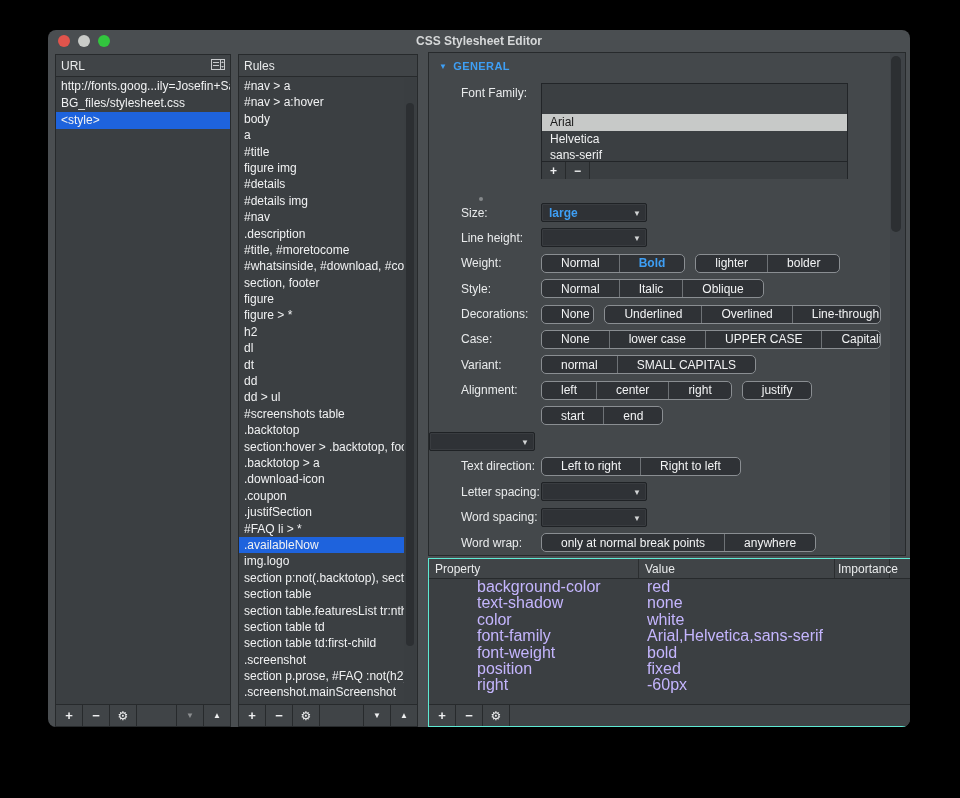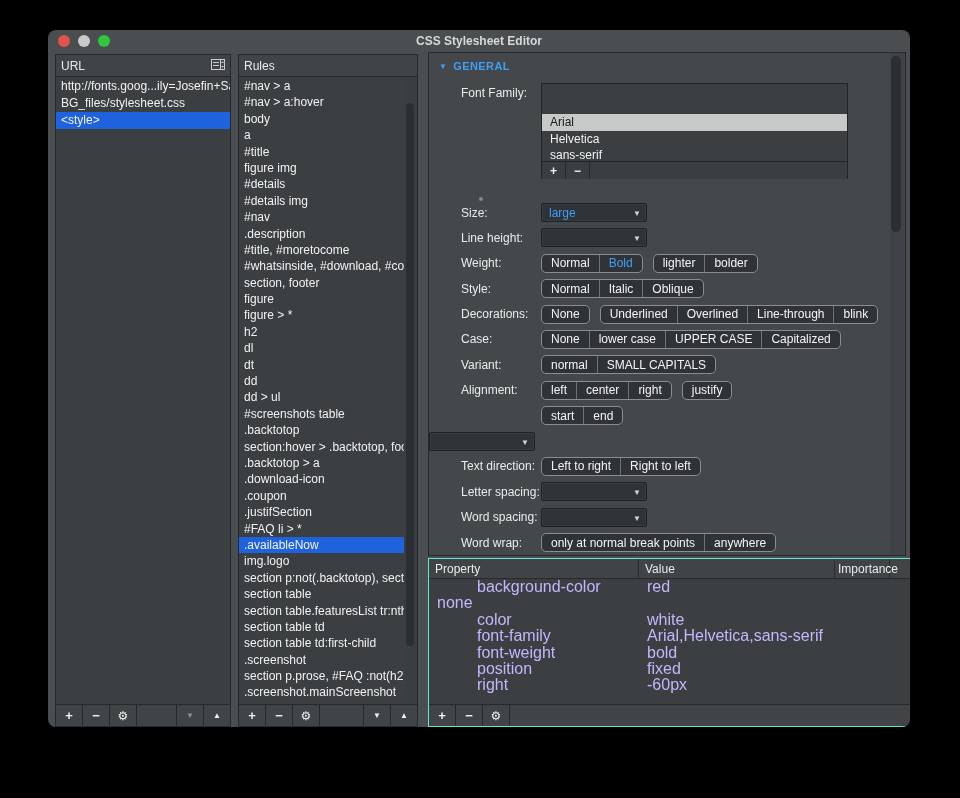--- a/index.html
+++ b/index.html
@@ -59,25 +59,25 @@
   .fontlist-toolbar .tb-btn { width:24px; height:100%; font-size:12px; }
 
   .fields { position:absolute; left:0; top:150px; right:14px; }
   .frow { display:flex; align-items:center; height:19px; margin-bottom:6.4px; }
   .frow .lbl { width:112px; padding-left:32px; color:#e9ebec; font-size:12px; flex:none; }
   .dropdown { position:relative; width:106px; height:19px; background:#2f3236;
     border:1px solid #1f2225; border-radius:2px; box-shadow:inset 0 0 0 1px rgba(255,255,255,.05);
     display:flex; align-items:center; padding:0 18px 0 7px; }
   .dropdown .val { font-size:12px; color:#f1f2f3; white-space:nowrap; overflow:hidden; }
   .dropdown .arr { position:absolute; right:5px; top:5px; font-size:8px; color:#d2d4d5; }
-  .accent { color:#3e9ff5 !important; }
+  .accent { color:#3e9ff5 !important;font-weight:bold; }
 
   .seggroup { display:inline-flex; height:19px; background:#2f3236;
     border:1px solid #8a8e92; border-radius:5px; overflow:hidden; margin-right:10px; }
-  .seg { padding:0 9px; font-size:12px; color:#f3f4f5; display:flex; align-items:center; white-space:nowrap; }
+  .seg { padding:0 19px; font-size:12px; color:#f3f4f5; display:flex; align-items:center; white-space:nowrap; }
   .seg + .seg { border-left:1px solid #6e7276; }
 
   .grip { position:absolute; left:50%; bottom:526px; width:4px; height:4px; border-radius:50%; background:#85888b; }
 
   
   .proppanel { left:380px; top:528px; width:570px; height:169px; position:absolute;
     background:#3b3f42; border:1px solid #5eead4; }
   .prophead { height:20px; background:#404447; border-bottom:1px solid #272a2c; display:flex; font-size:12px; color:#e9ebec; }
   .ph-cell { display:flex; align-items:center; padding-left:6px; border-right:1px solid #2b2e30; }
   .ph-prop { width:210px; }
@@ -356,20 +356,21 @@
             <path d="M11.5 8.8 L13 7 L10 7 Z" fill="#c9cbcd"></path>
           </svg>
       </div>
     </div>
     <div class="proprows">
         <div class="proprow">
           <div class="pr-name">background-color</div>
           <div class="pr-val">red</div>
         </div>
         <div class="proprow">
+          <div class="pr-name">text-shadow</div>
           <div class="pr-val">none</div>
         </div>
         <div class="proprow">
           <div class="pr-name">color</div>
           <div class="pr-val">white</div>
         </div>
         <div class="proprow">
           <div class="pr-name">font-family</div>
           <div class="pr-val">Arial,Helvetica,sans-serif</div>
         </div>

